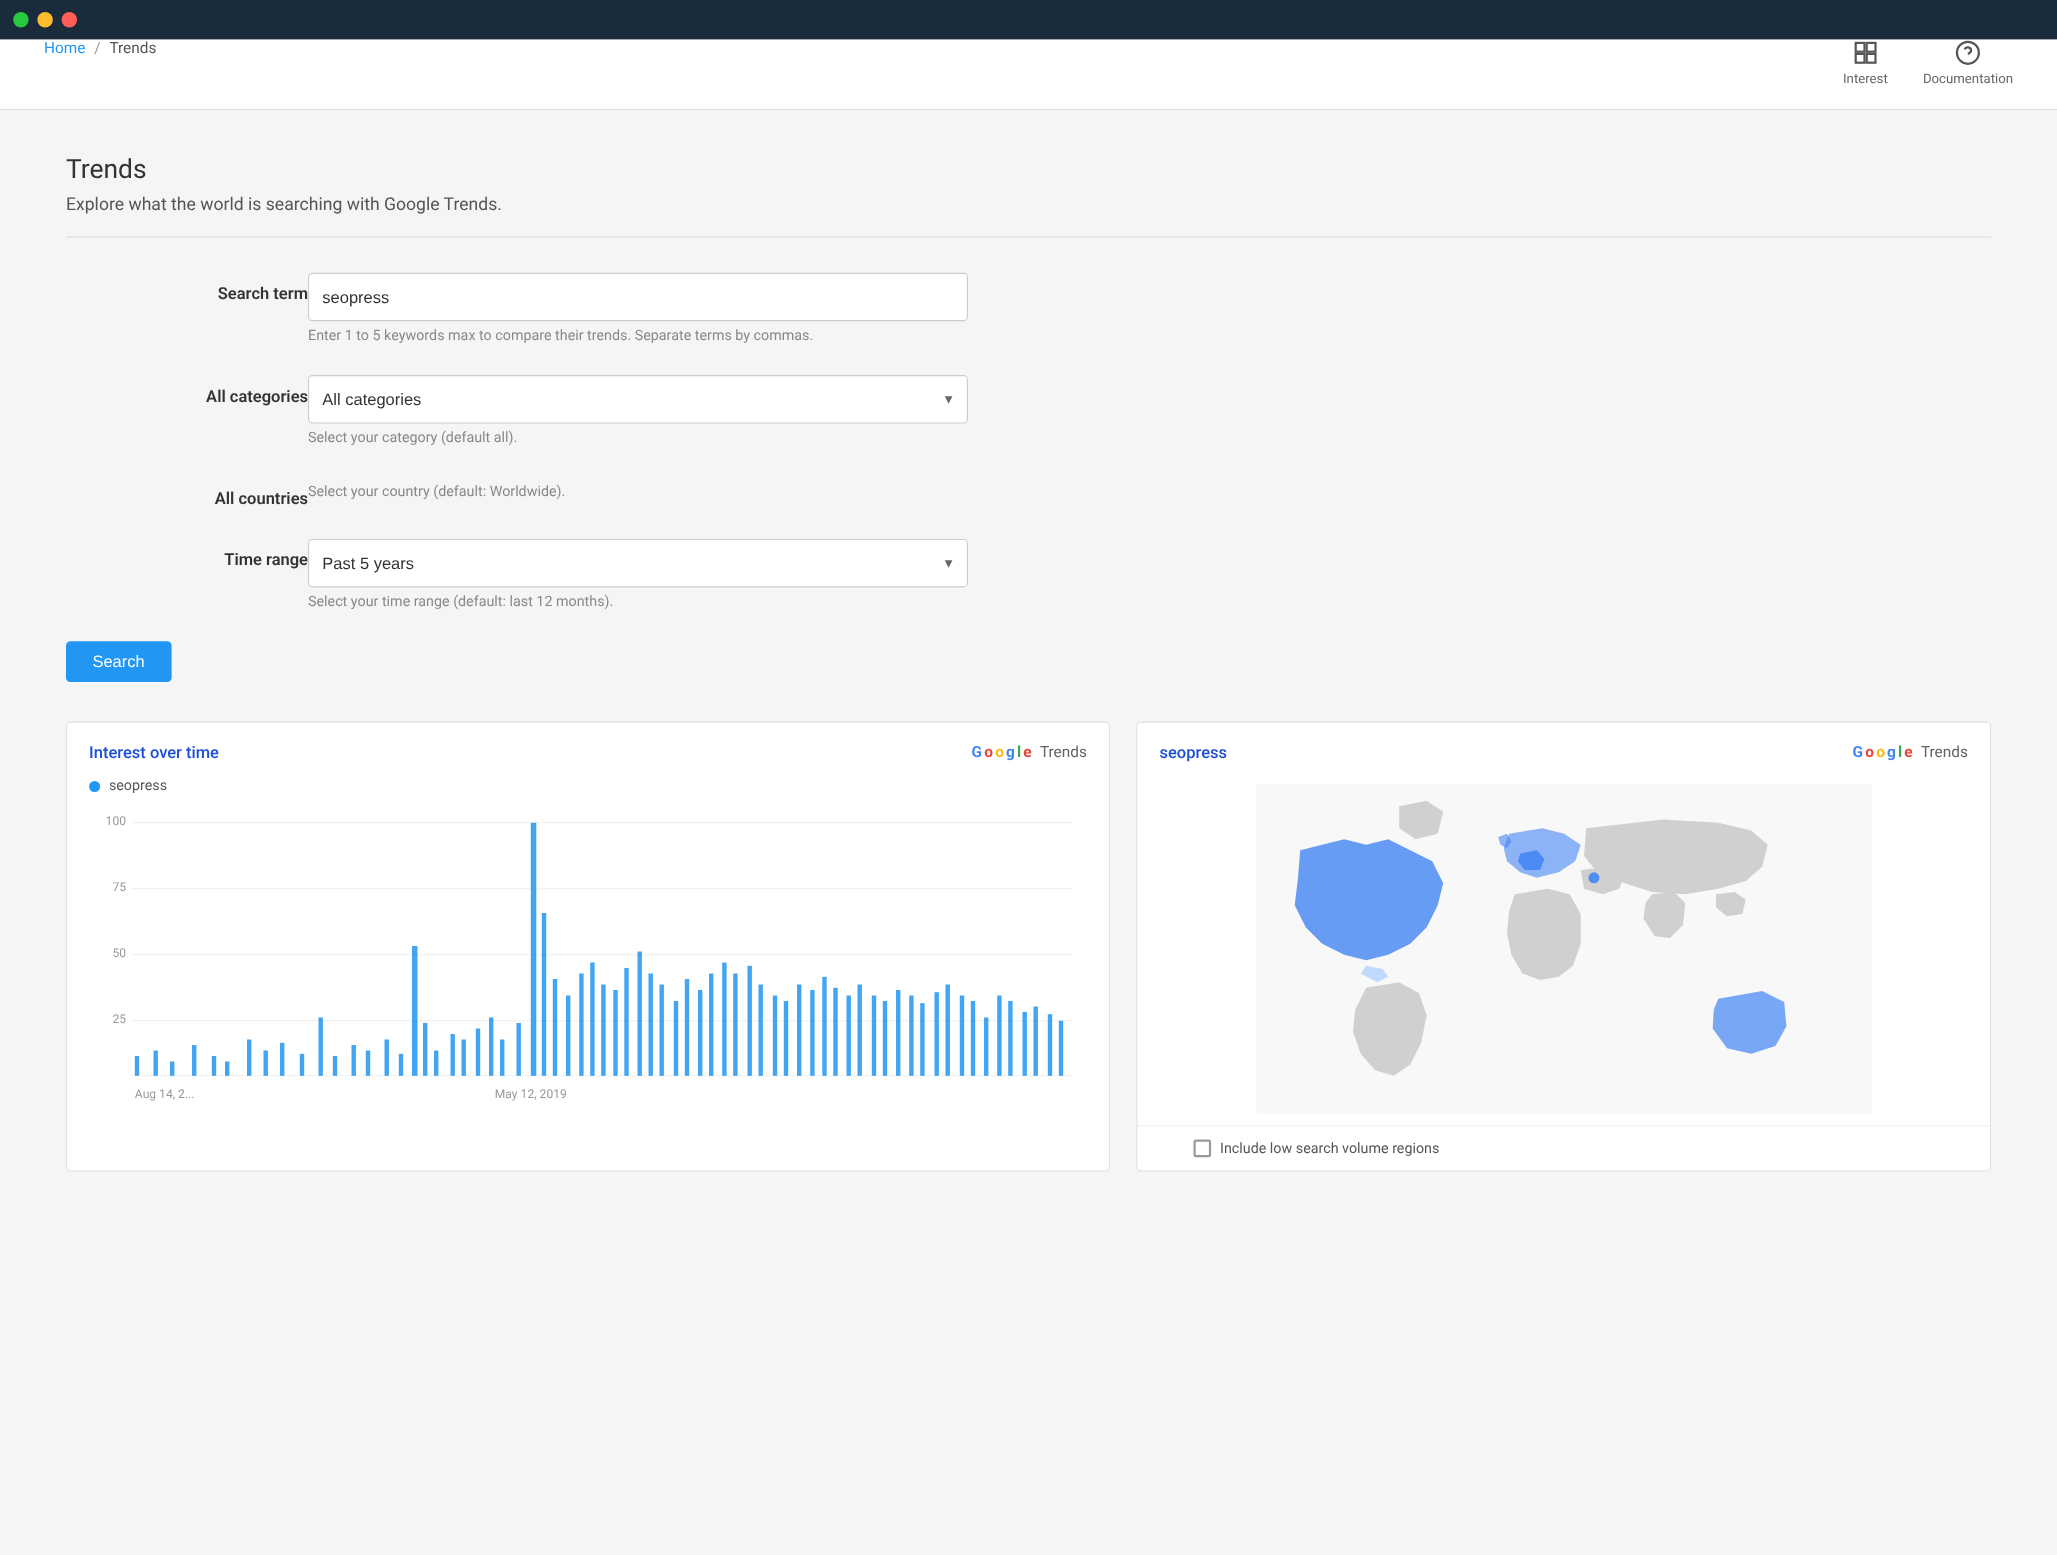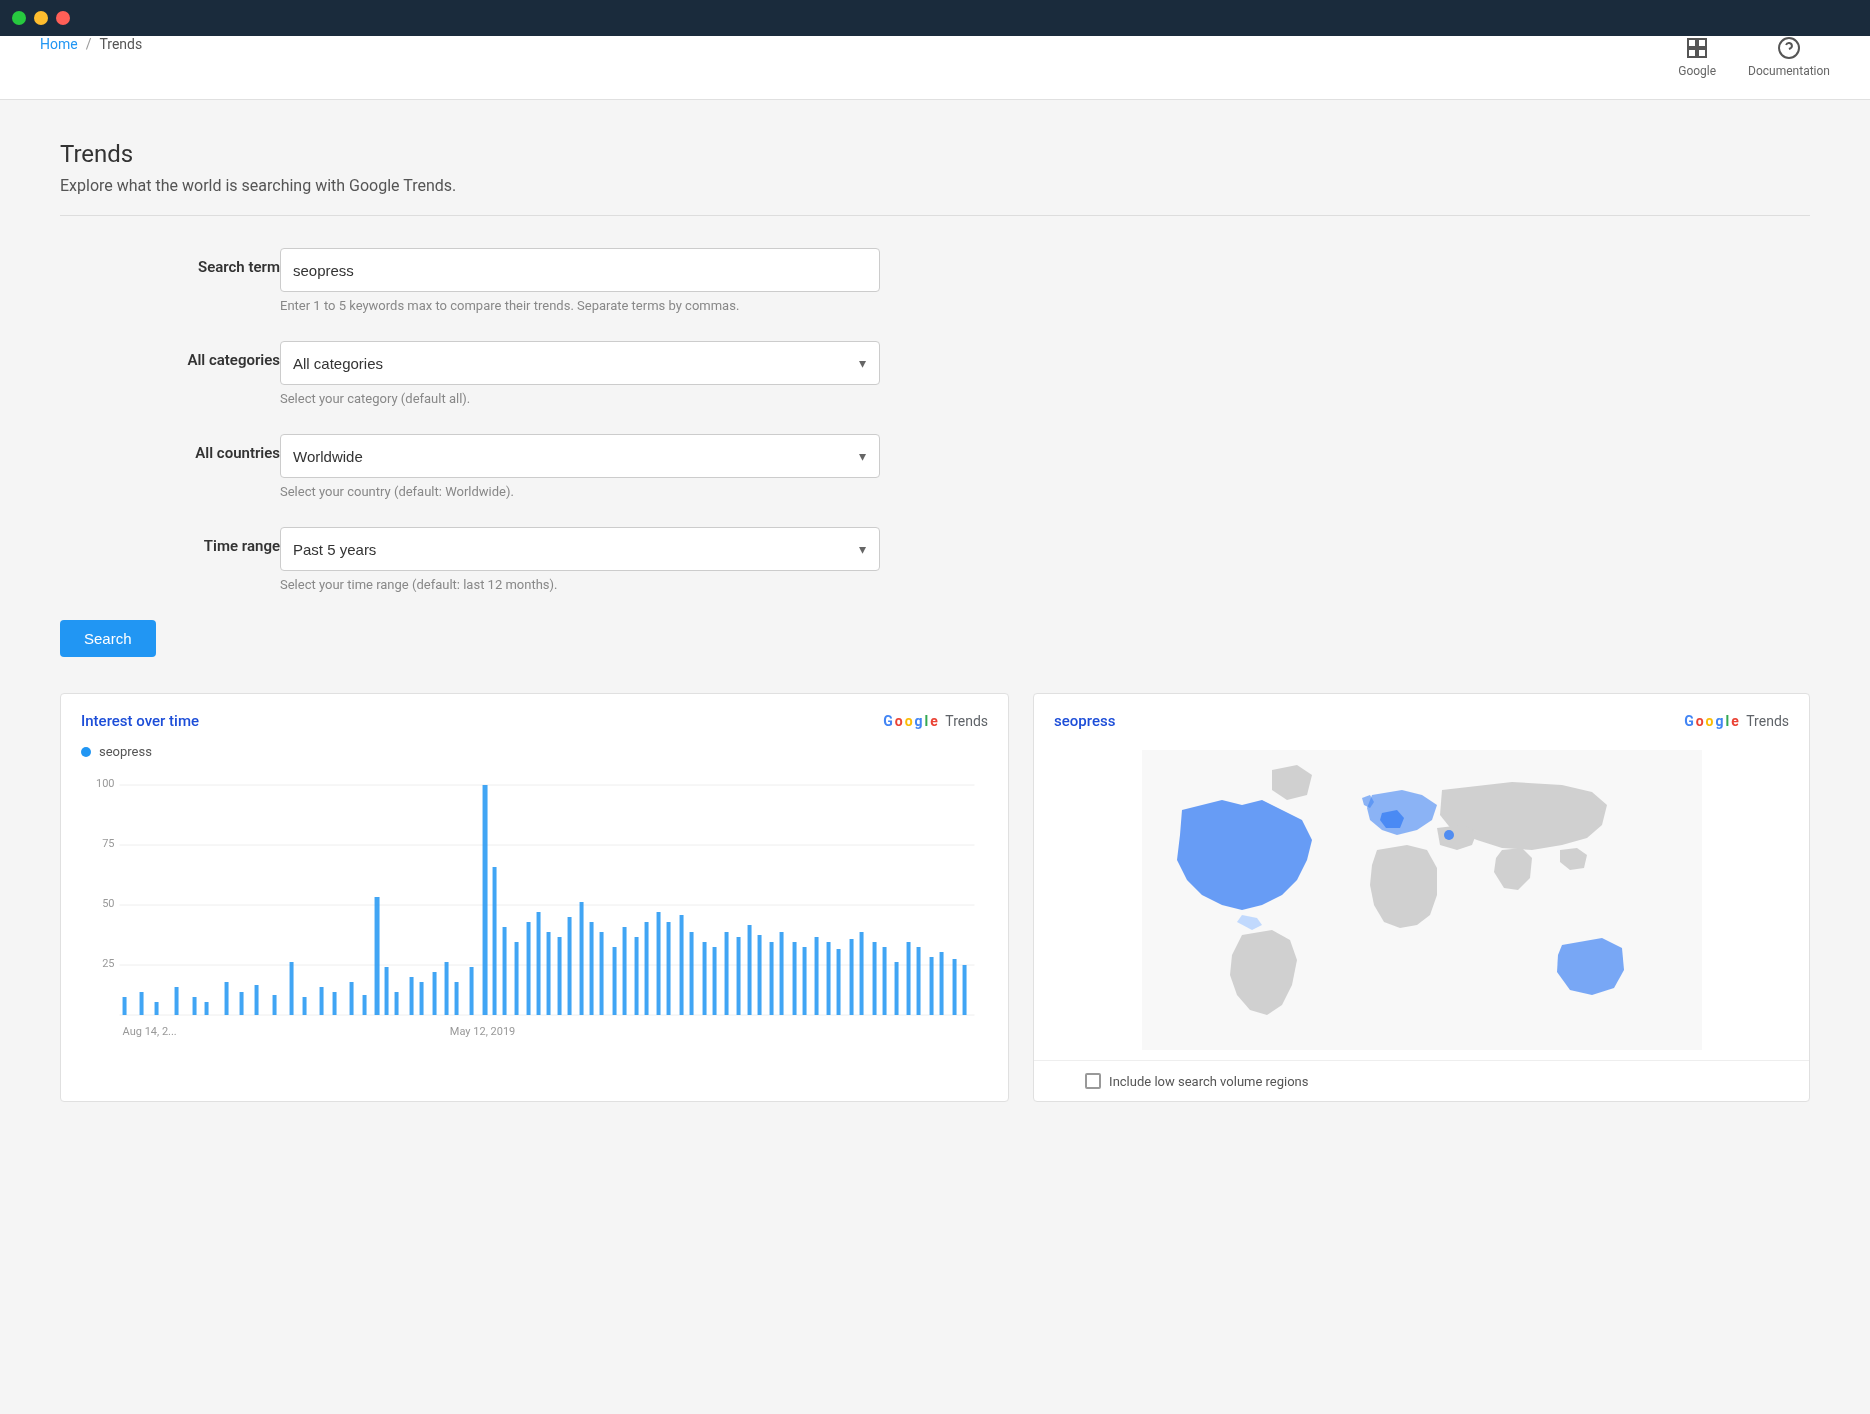--- a/index.html
+++ b/index.html
@@ -282,21 +282,21 @@
     <span>Trends</span>
   </div>
   <div class="nav-actions">
     <div class="nav-action-item">
       <svg viewBox="0 0 24 24" fill="none" stroke="#555" stroke-width="2">
         <rect x="3" y="3" width="8" height="8"></rect>
           <rect x="13" y="3" width="8" height="8"></rect>
         <rect x="3" y="13" width="8" height="8"></rect>
           <rect x="13" y="13" width="8" height="8"></rect>
       </svg>
-      <span>Google</span>
+      <span>Interest</span>
     </div>
     <div class="nav-action-item">
       <svg viewBox="0 0 24 24" fill="none" stroke="#555" stroke-width="2">
         <circle cx="12" cy="12" r="10"></circle>
         <path d="M9.09 9a3 3 0 0 1 5.83 1c0 2-3 3-3 3"></path>
           <line x1="12" y1="17" x2="12.01" y2="17"></line>
       </svg>
       <span>Documentation</span>
     </div>
   </div>
@@ -329,25 +329,20 @@
             <option>All categories</option>
           </select>
         </div>
         <p class="form-hint">Select your category (default all).</p>
       </div>
     </div>
 
     <div class="form-row">
       <div class="form-label">All countries</div>
       <div class="form-control-wrap">
-        <div class="select-wrapper">
-          <select class="form-select">
-            <option>Worldwide</option>
-          </select>
-        </div>
         <p class="form-hint">Select your country (default: Worldwide).</p>
       </div>
     </div>
 
     <div class="form-row">
       <div class="form-label">Time range</div>
       <div class="form-control-wrap">
         <div class="select-wrapper">
           <select class="form-select">
             <option>Past 5 years</option>

